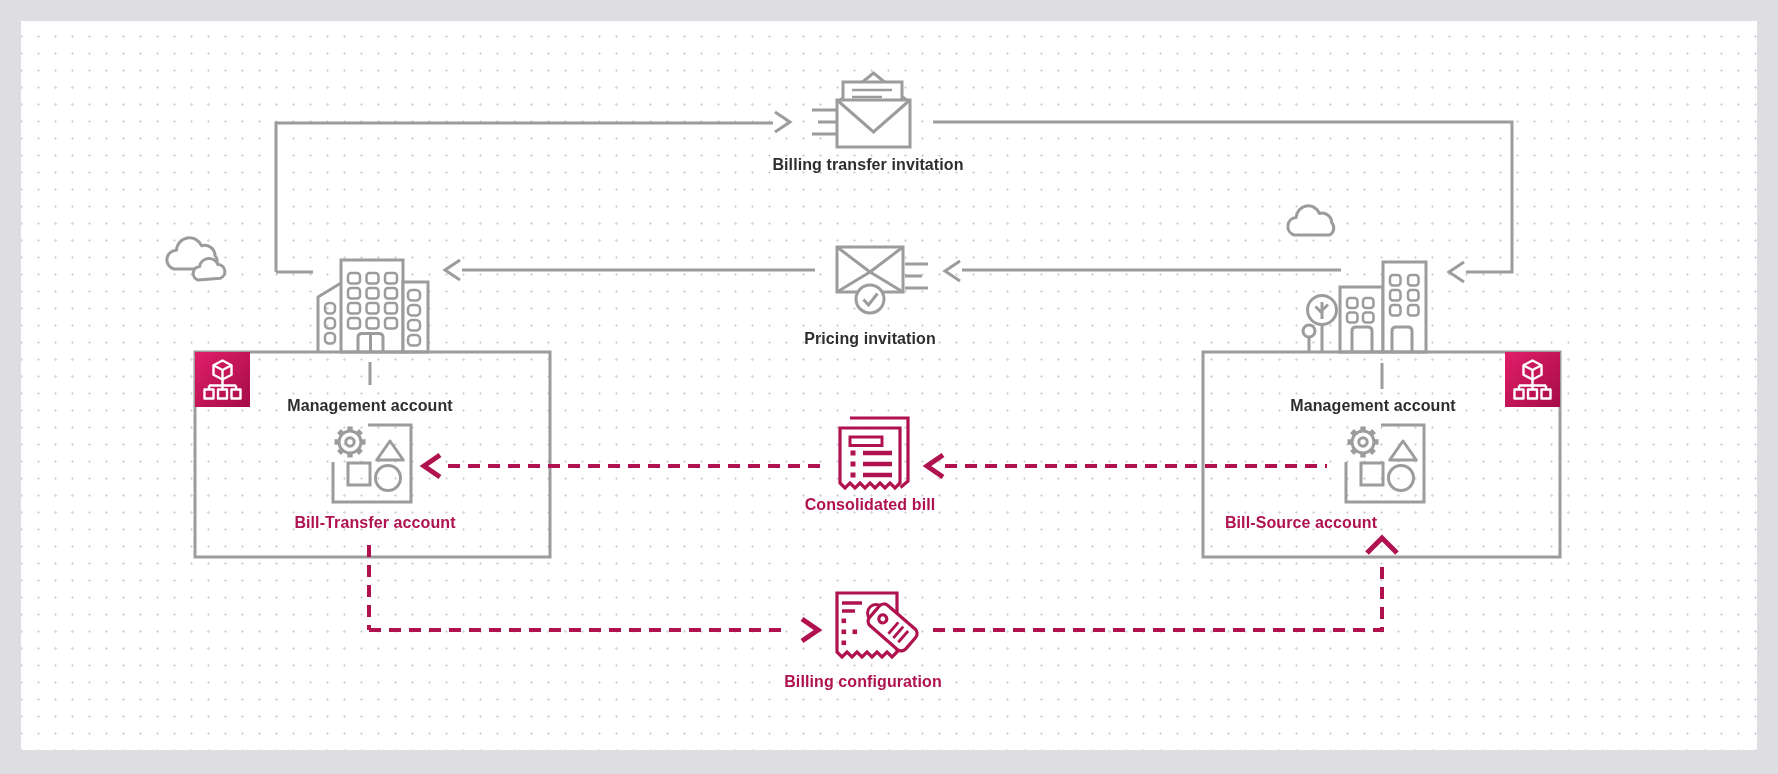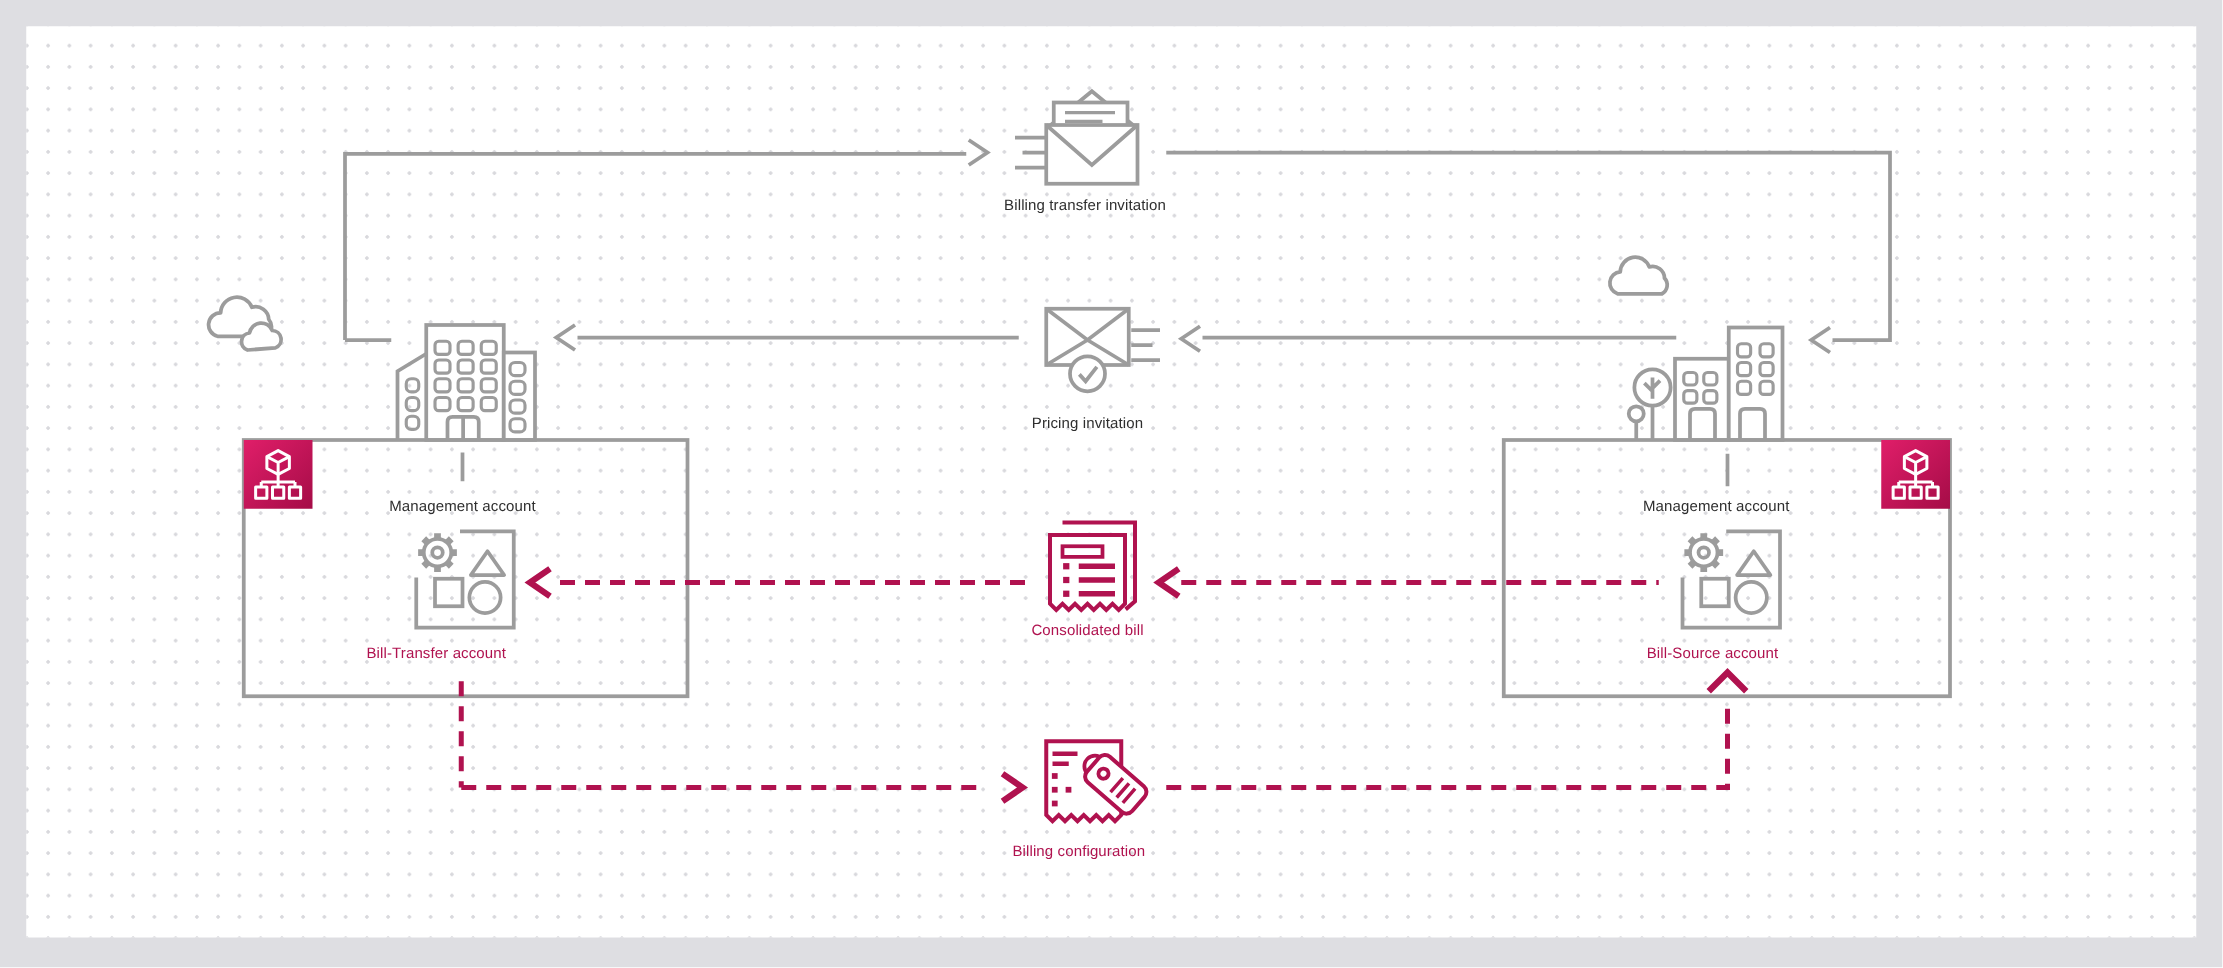--- a/index.html
+++ b/index.html
@@ -5,21 +5,21 @@
   html,body{margin:0;padding:0;}
   body{font-family:"Liberation Sans", sans-serif;}
   .stage{position:relative;width:1778px;height:774px;background:#dedee2;overflow:hidden;}
   .canvas{
     position:absolute;left:21px;top:21px;width:1736px;height:729px;
     background:radial-gradient(circle,#d8d8dc 1.2px,transparent 1.4px) 9px 7px / 17px 17px repeat,#ffffff;
   }
   .canvas > svg{position:absolute;left:0;top:0;}
   .lbl{
     position:absolute;transform:translateX(-50%);white-space:nowrap;
-    font-size:12px;letter-spacing:.1px;line-height:15px;
+    font-size:16px;letter-spacing:.1px;line-height:15px;font-weight:bold;
   }
   .lbl.dark{color:#2e2e2e;}
   .lbl.crimson{color:#b0124f;}
 </style>
 </head>
 <body>
 
 <div class="stage">
   <div class="canvas">
 
@@ -206,18 +206,18 @@
         </g>
       </g>
     </svg>
 
     <div class="lbl dark" style="left:847px;top:136px;">Billing transfer invitation</div>
     <div class="lbl dark" style="left:849px;top:310px;">Pricing invitation</div>
     <div class="lbl crimson" style="left:849px;top:476px;">Consolidated bill</div>
     <div class="lbl crimson" style="left:842px;top:653px;">Billing configuration</div>
 
     <div class="lbl dark" style="left:349px;top:377px;">Management account</div>
-    <div class="lbl crimson" style="left:328px;top:494px;">Bill-Transfer account</div>
+    <div class="lbl crimson" style="left:354px;top:494px;">Bill-Transfer account</div>
 
     <div class="lbl dark" style="left:1352px;top:377px;">Management account</div>
-    <div class="lbl crimson" style="left:1349px;top:494px;">Bill-Source account</div>
+    <div class="lbl crimson" style="left:1280px;top:494px;">Bill-Source account</div>
   </div>
 </div>
 
 </body></html>

